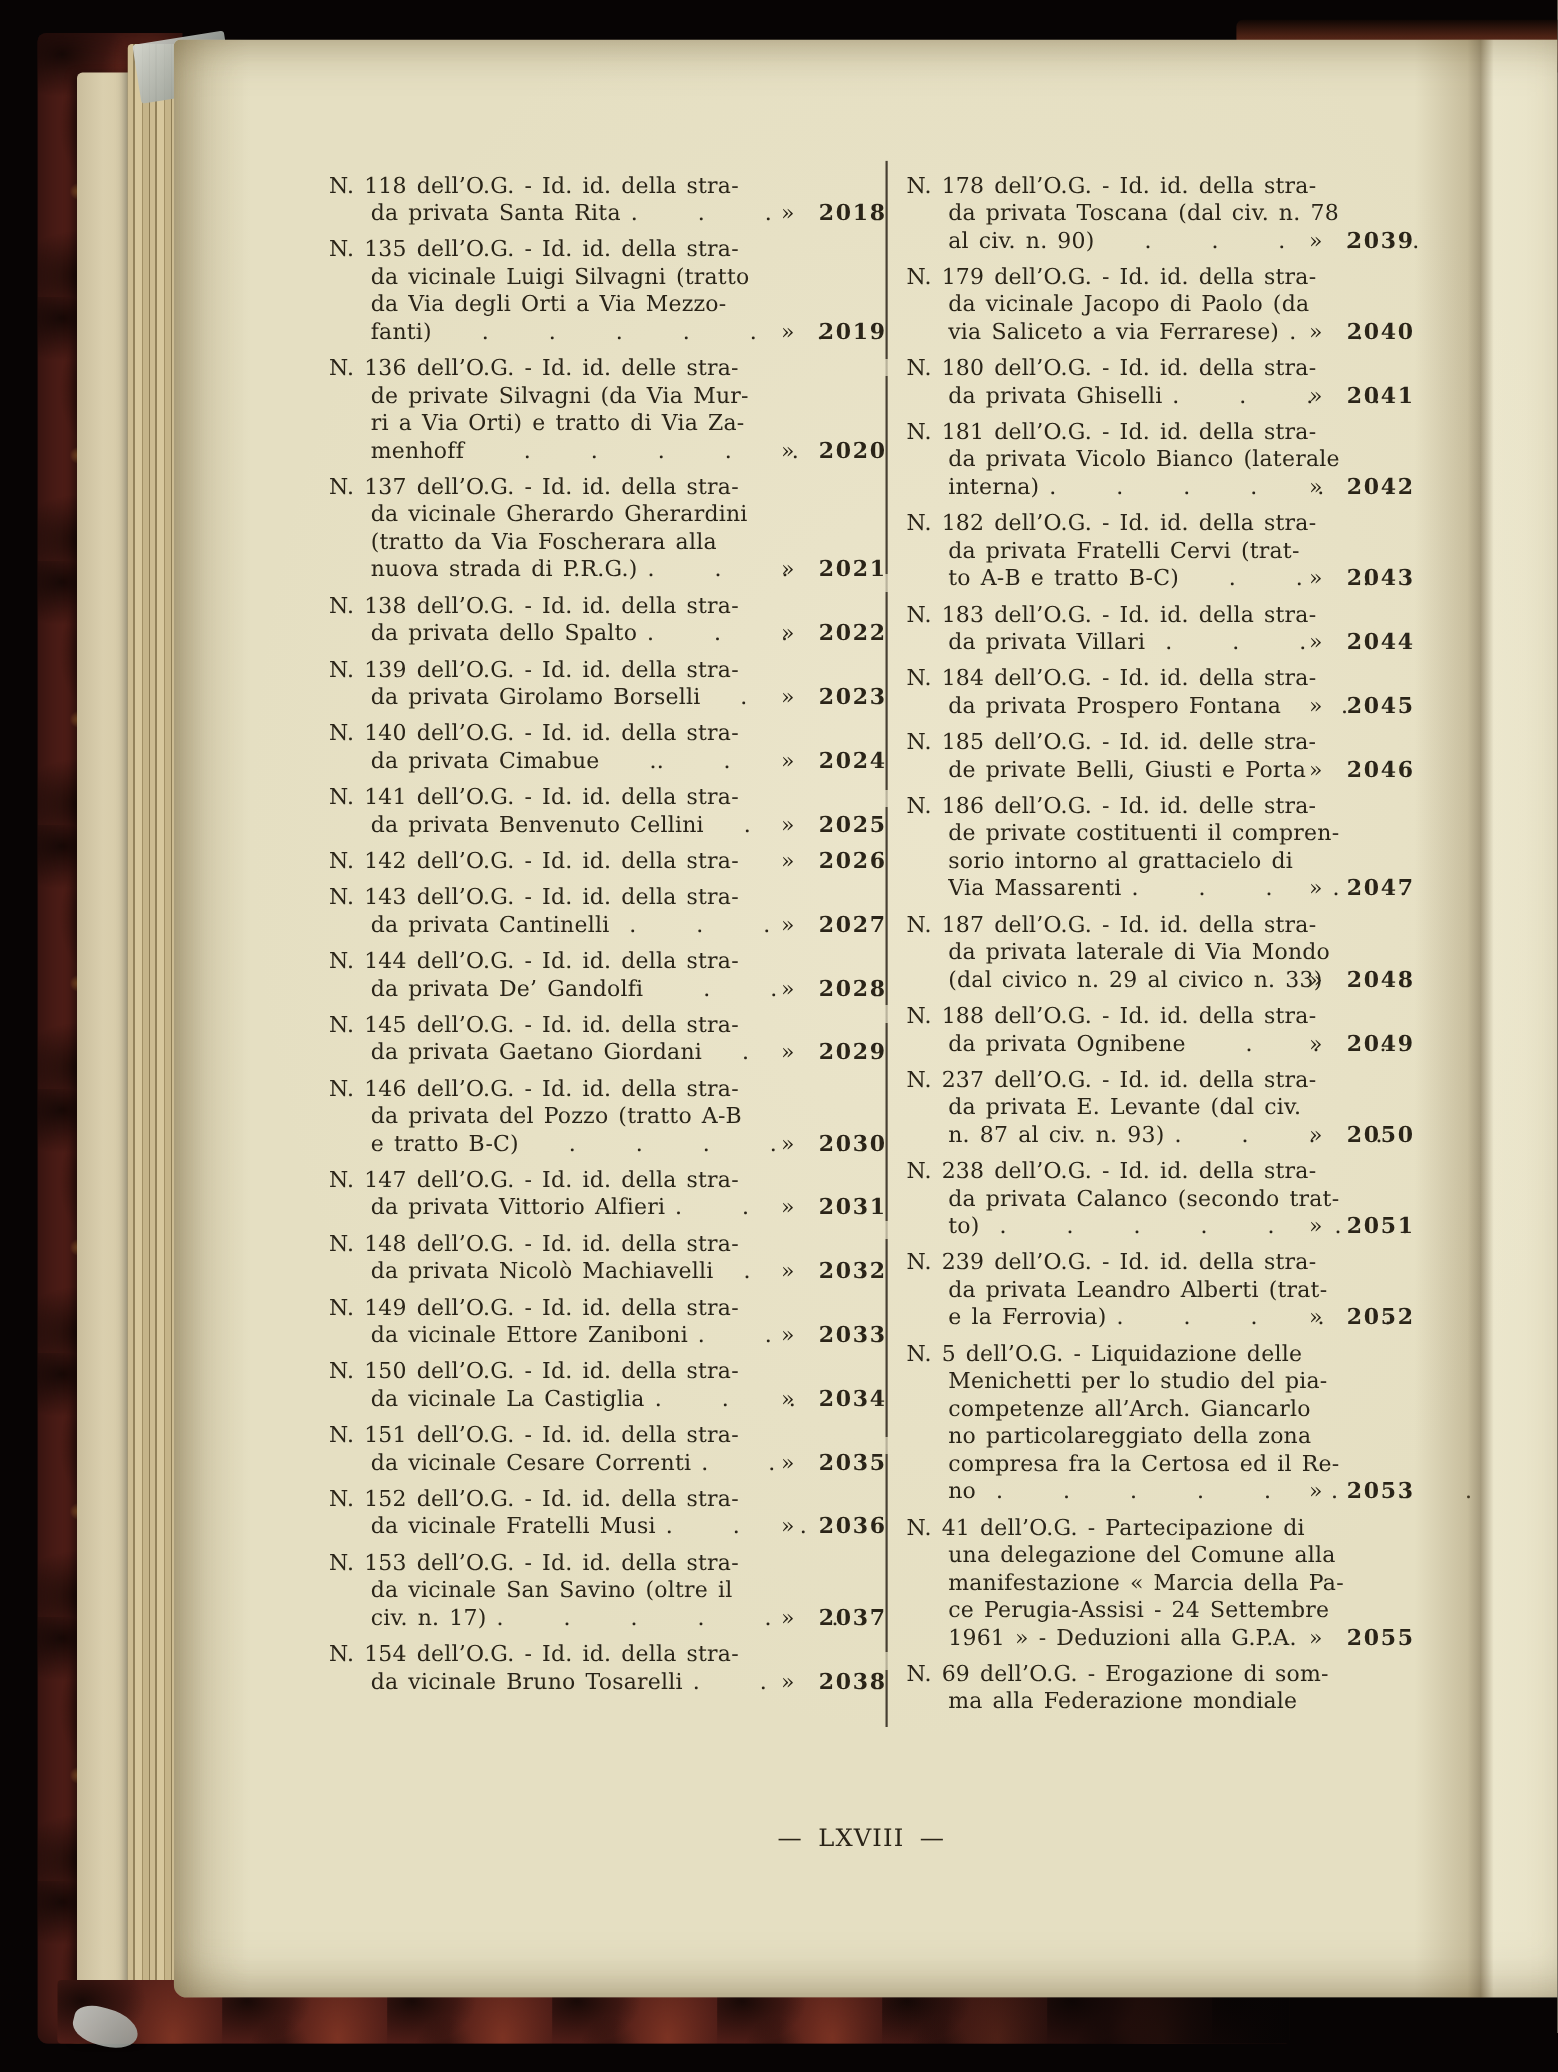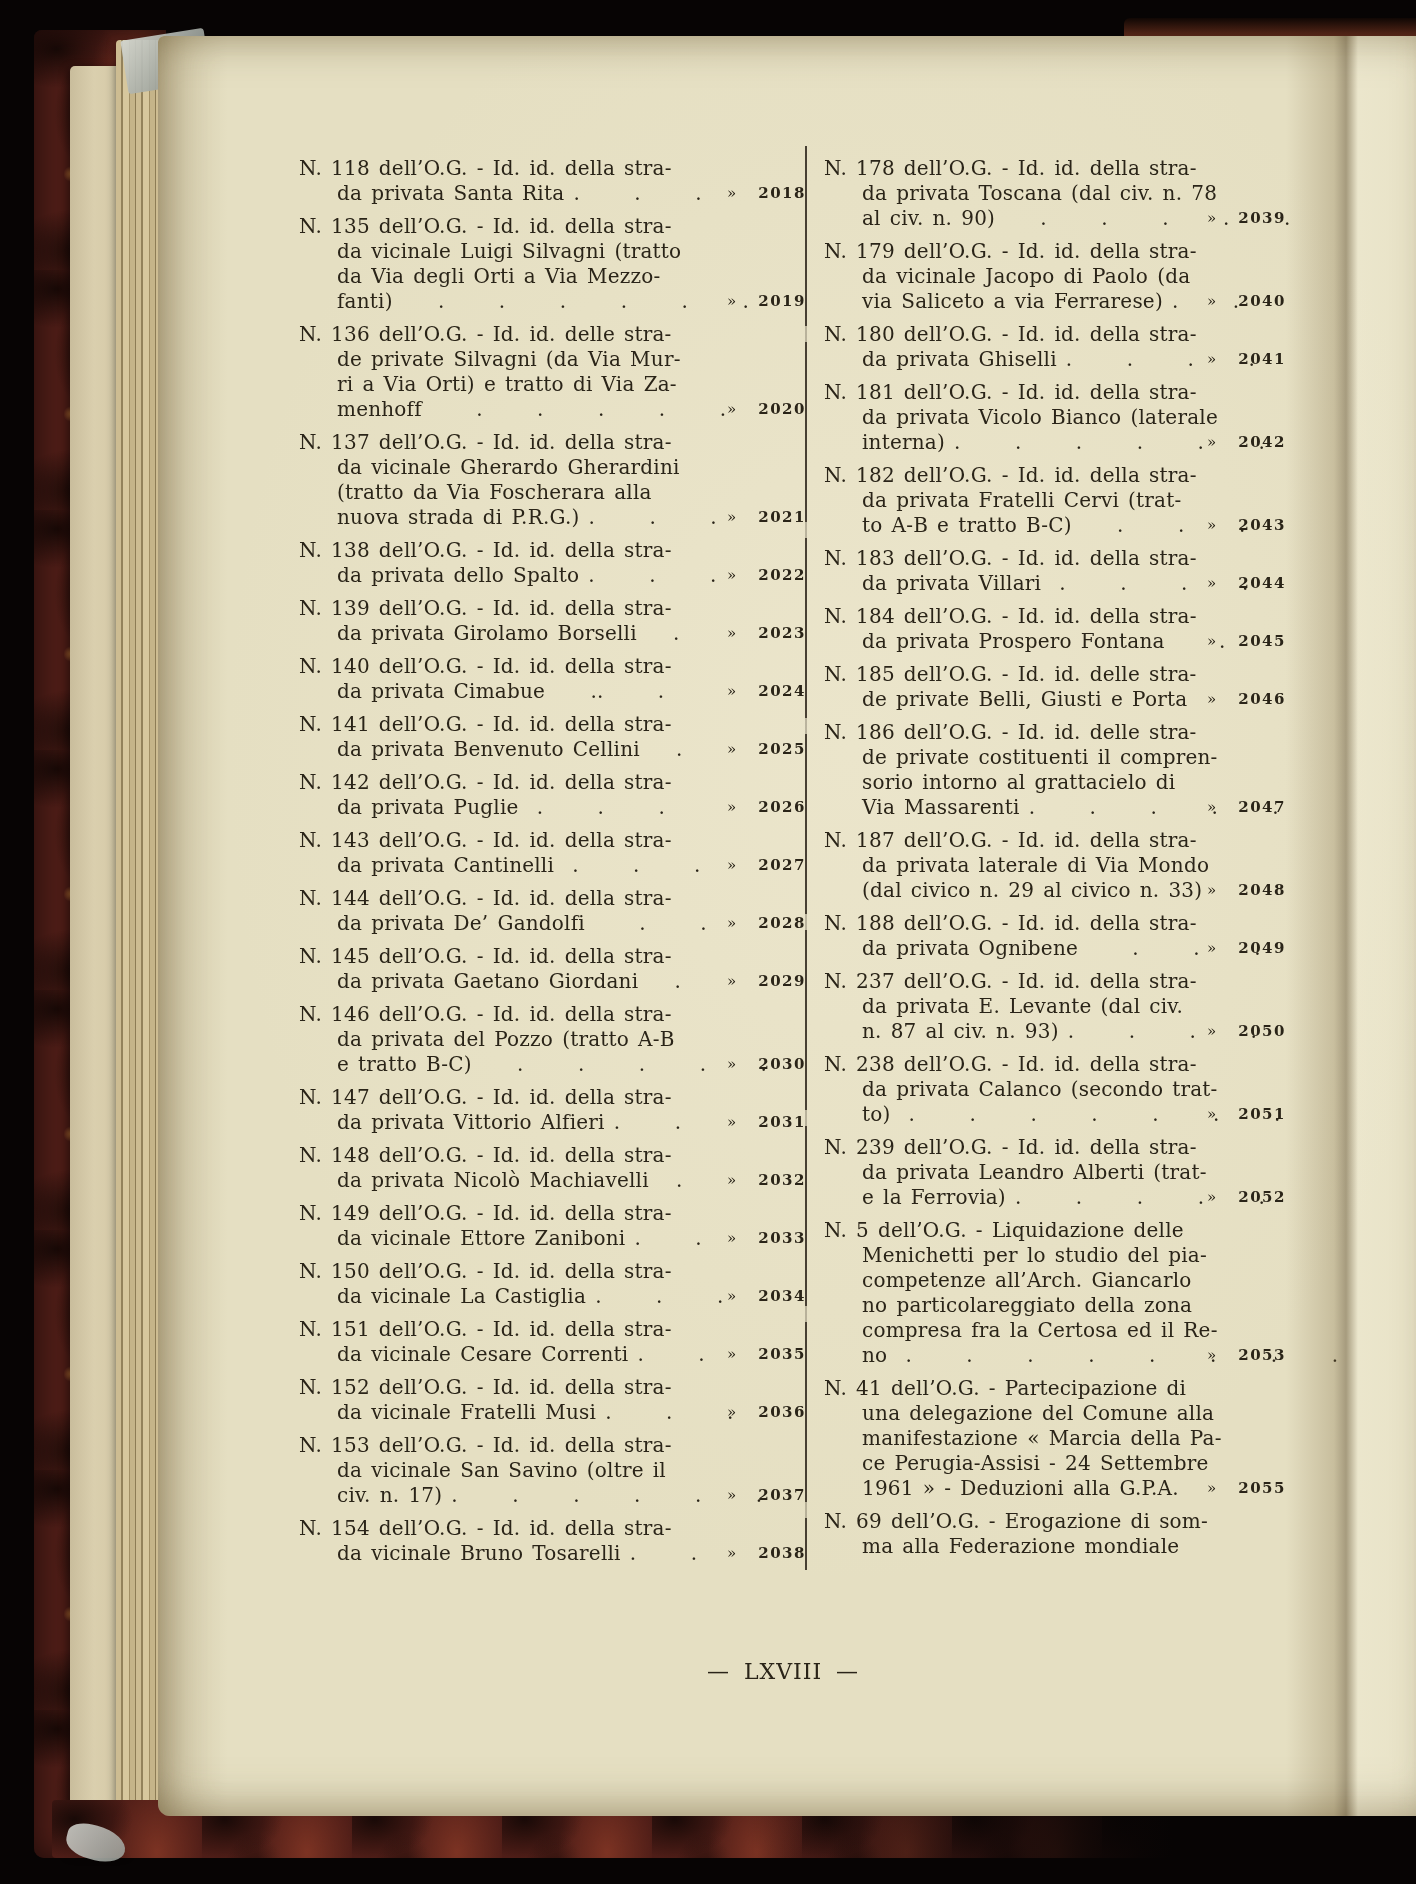--- a/index.html
+++ b/index.html
@@ -59,21 +59,21 @@
     background:linear-gradient(90deg,rgba(0,0,0,0) 0,rgba(124,104,62,.28) 48px,
       rgba(80,62,32,.42) 60px,rgba(255,252,236,.24) 72px,rgba(255,252,236,.12) 130px);}
   .divider{position:absolute;left:647px;top:110px;width:2px;height:1424px;
     background:repeating-linear-gradient(180deg,rgba(43,35,25,.85) 0 180px,rgba(43,35,25,.25) 180px 196px);}
   .col{position:absolute;top:120px;font-size:20px;line-height:25px;color:var(--ink,#2a2418);}
   .col-left{left:141px;width:507px;}
   .col-right{left:666px;width:462px;}
   .entry{position:relative;margin-bottom:8px;}
   .eline{white-space:pre;word-spacing:2.5px;letter-spacing:.2px;}
   .cont{padding-left:38px;}
-  .epg{position:absolute;right:0;bottom:0;font-size:15px;}
+  .epg{position:absolute;right:0;bottom:0;font-size:20px;}
   .guill{margin-right:22px;}
   .num{font-weight:bold;letter-spacing:1.5px;}
   .footer{position:absolute;left:0;width:1010px;margin-left:120px;top:1578px;text-align:center;
     font-size:22px;letter-spacing:1px;color:var(--ink,#2a2418);word-spacing:6px;margin-top:45px;}
 </style>
 </head>
 <body style="--bg: #070404; --paper: #e5dfc2; --ink: #2a2418; --cover: #4e1d17;">
 
 <div>
   <div class="marble cover-left"></div>
@@ -127,21 +127,20 @@
           <div class="eline cont">da privata Cimabue     ..      .</div>
           <div class="epg"><span class="guill">»</span><span class="num">2024</span></div>
         </div>
         <div class="entry">
           <div class="eline">N. 141 dell’O.G. - Id. id. della stra-</div>
           <div class="eline cont">da privata Benvenuto Cellini    .</div>
           <div class="epg"><span class="guill">»</span><span class="num">2025</span></div>
         </div>
         <div class="entry">
           <div class="eline">N. 142 dell’O.G. - Id. id. della stra-</div>
-          <div class="eline cont">da privata Puglie  .      .      .</div>
           <div class="epg"><span class="guill">»</span><span class="num">2026</span></div>
         </div>
         <div class="entry">
           <div class="eline">N. 143 dell’O.G. - Id. id. della stra-</div>
           <div class="eline cont">da privata Cantinelli  .      .      .</div>
           <div class="epg"><span class="guill">»</span><span class="num">2027</span></div>
         </div>
         <div class="entry">
           <div class="eline">N. 144 dell’O.G. - Id. id. della stra-</div>
           <div class="eline cont">da privata De’ Gandolfi      .      .</div>

